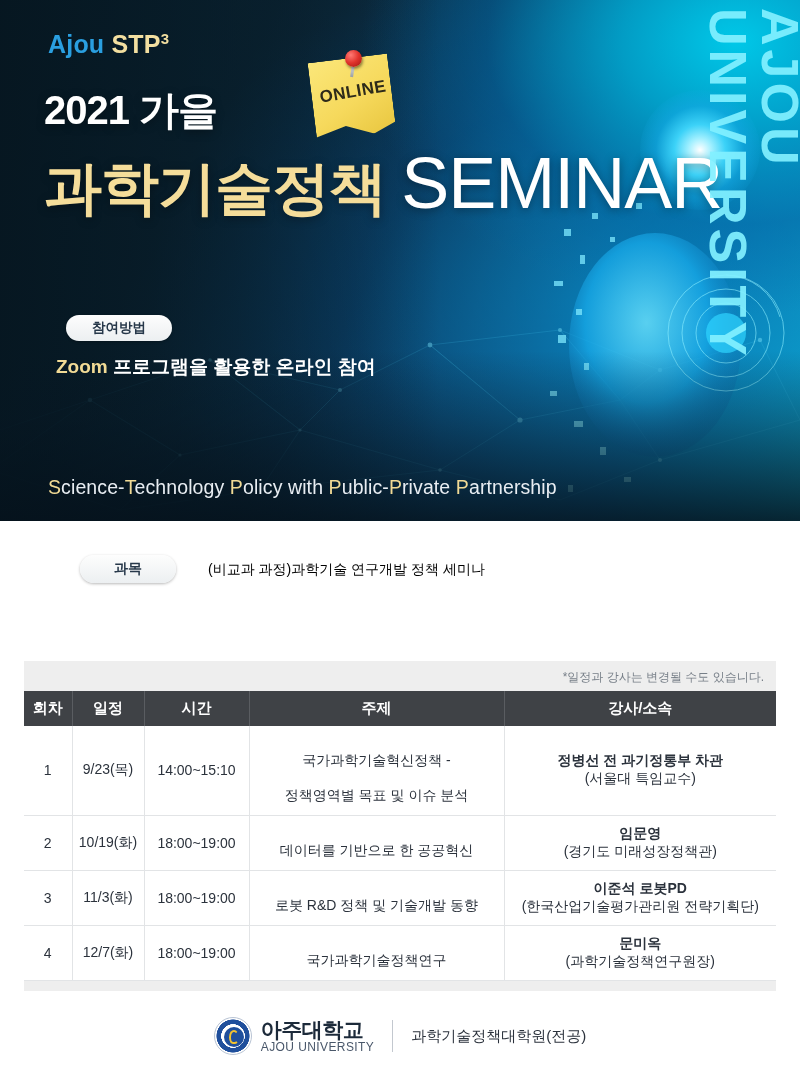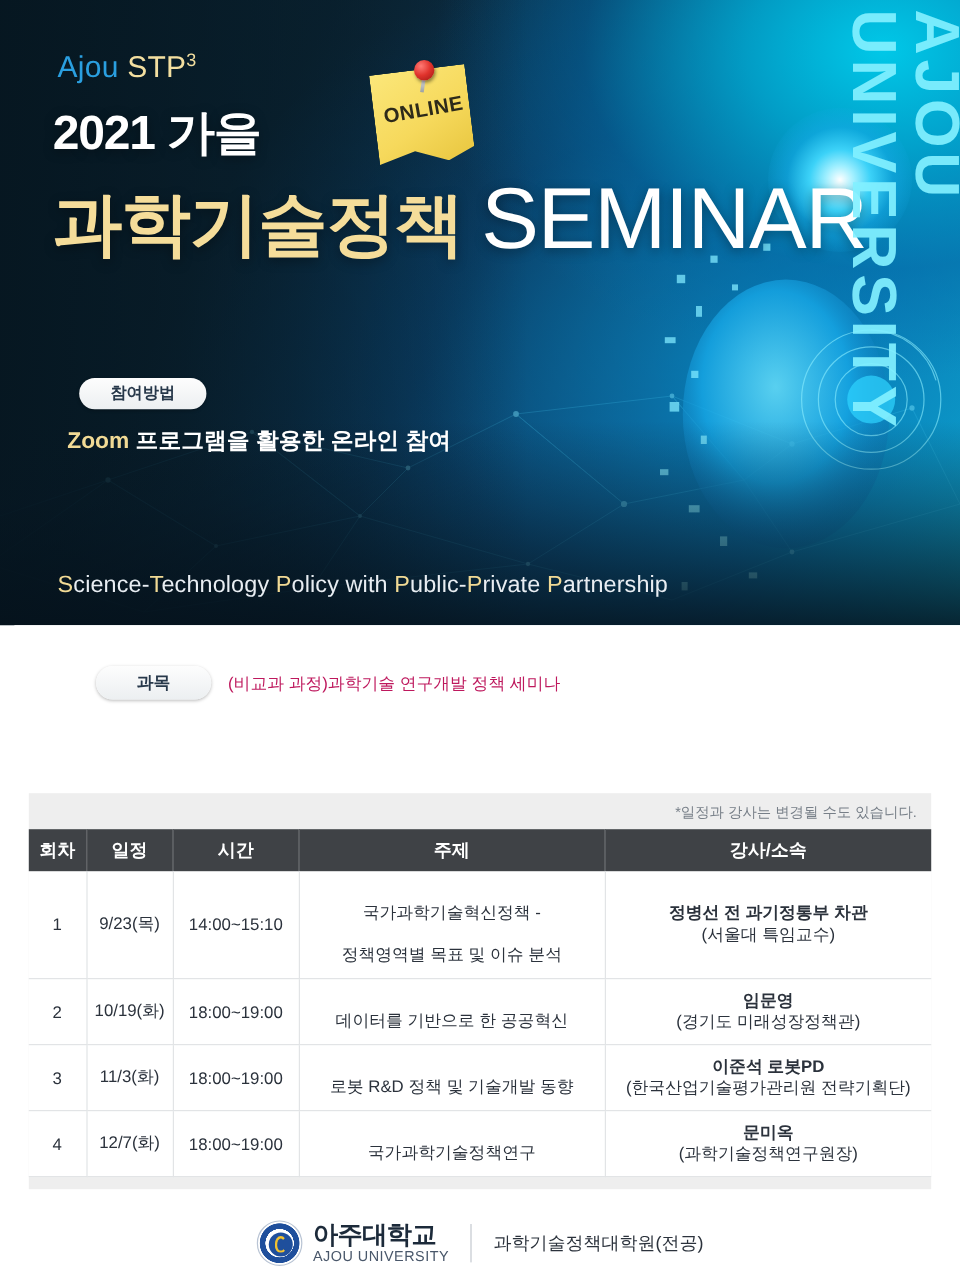--- a/index.html
+++ b/index.html
@@ -33,22 +33,22 @@
   }
 
   
   .head-wrap { position:absolute; right:-10px; top:185px; width:270px; height:336px; overflow:hidden; }
   .head-glow {
     position:absolute; right:40px; top:90px; width:120px; height:120px; border-radius:50%;
     background: radial-gradient(circle, #ffffff 0%, #9fefff 14%, #3cd2f8 30%, rgba(22,170,230,0.55) 52%, rgba(10,120,190,0) 75%);
   }
 
   .logo-line {
-    position:absolute; left:48px; top:42px;
-    font-size: 25px; font-weight: 400; letter-spacing: .2px;
+    position:absolute; left:48px; top:30px;
+    font-size: 25px; font-weight: 700; letter-spacing: .2px;
   }
   .logo-ajou { color:#2a9fe0; }
   .logo-stp  { color:#f3dfa0; }
   .logo-stp sup { font-size:15px; }
 
   .title1 {
     position:absolute; left:44px; top:83px;
     font-size: 40px; font-weight: 700; color:#ffffff; letter-spacing:-1px;
     text-shadow: 0 2px 10px rgba(0,0,0,.35);
   }
@@ -115,21 +115,21 @@
     font-size:19.5px; font-weight:400; color:#e8edf2; letter-spacing:.1px;
   }
   .tagline .g { color:#f1da95; }
 
   
   .info { position:absolute; left:12px; top:521px; width:800px; height:112px; background:#fff; }
   .info-row { position:absolute; display:flex; }
   .info-row .pill { height:28px; width:96px; padding:0; border-radius:14px; font-size:14px; }
   .ir1 { left:68px; top:34px; }
   .ir2 { left:68px; top:80px; }
-  .info-val { margin-left:14px; font-size:14px; color:#be185d; line-height:1.55; padding-top:4px; white-space:nowrap; }
+  .info-val { margin-left:32px; font-size:14px; color:#000000; line-height:1.55; padding-top:4px; white-space:nowrap; }
   .info-val.two { padding-top:2px; }
 
   
   .panel {
     position:absolute; left:24px; top:661px; width:752px; height:330px;
     background:#eeeeee;
   }
   .tbl-note {
     position:absolute; right:12px; top:8px;
     font-size:12px; color:#777f88;

